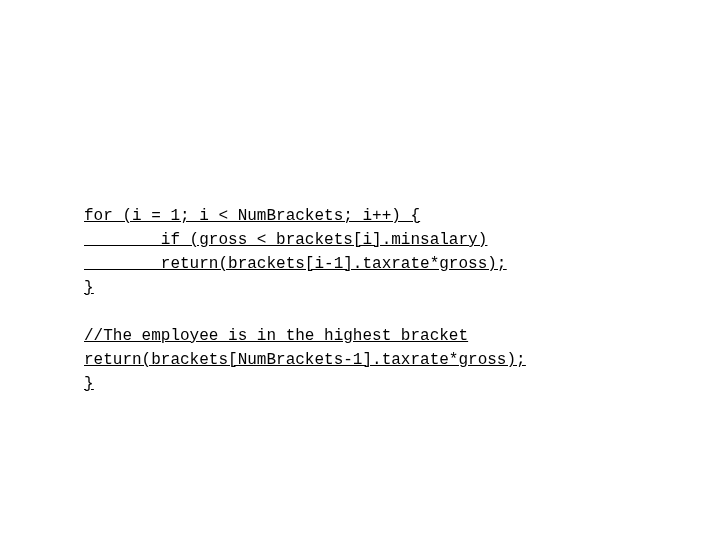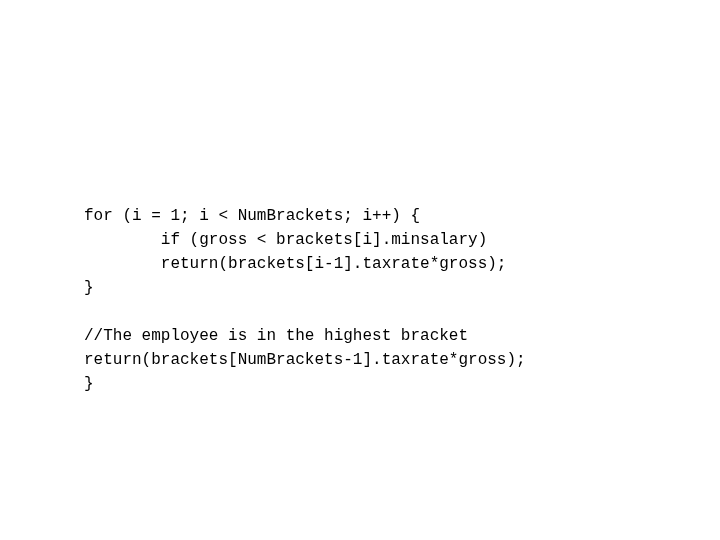--- a/index.html
+++ b/index.html
@@ -1,18 +1,19 @@
 <!DOCTYPE html>
 <html><head>
   <meta charset="utf-8">
   <style>
     * {
       margin: 12px;
       padding: 0;
       box-sizing: border-box;
+      text-decoration: underline;
     }
 
     body {
       width: 720px;
       height: 540px;
       background-color: #ffffff;
       font-family: 'Courier New', Courier, monospace;
       font-size: 16px;
       line-height: 1.5;
       color: #000000;

